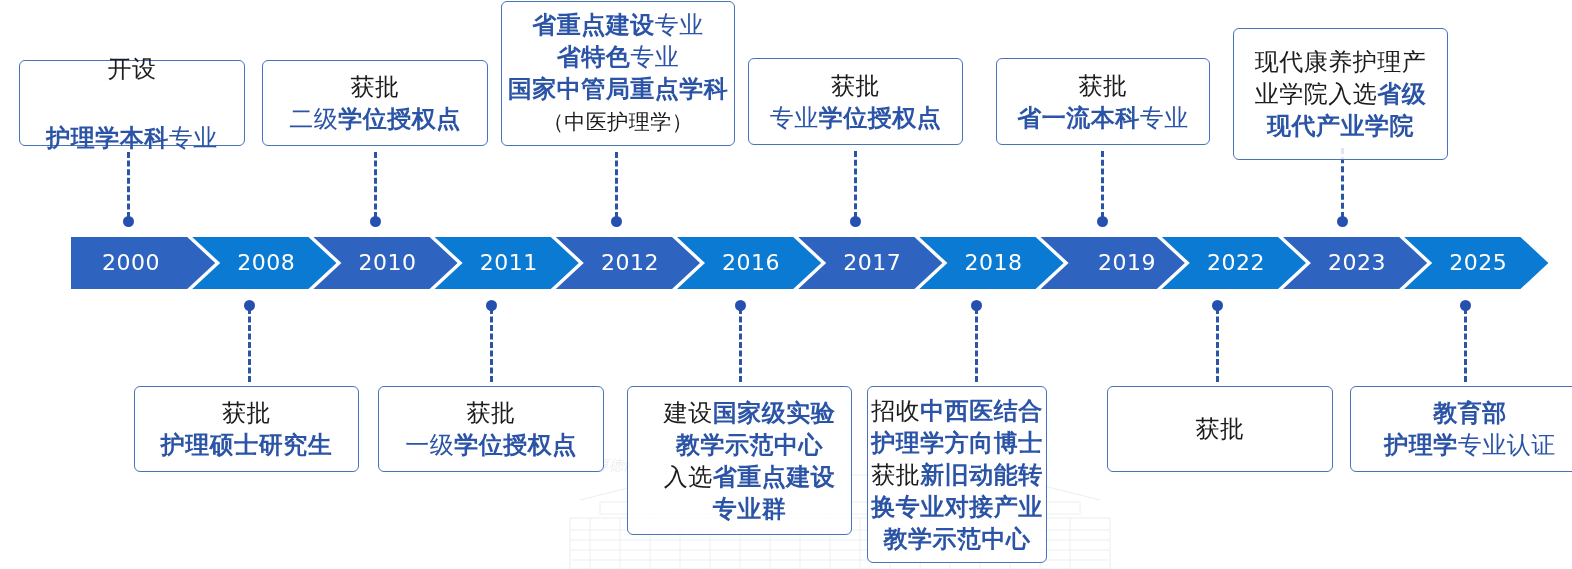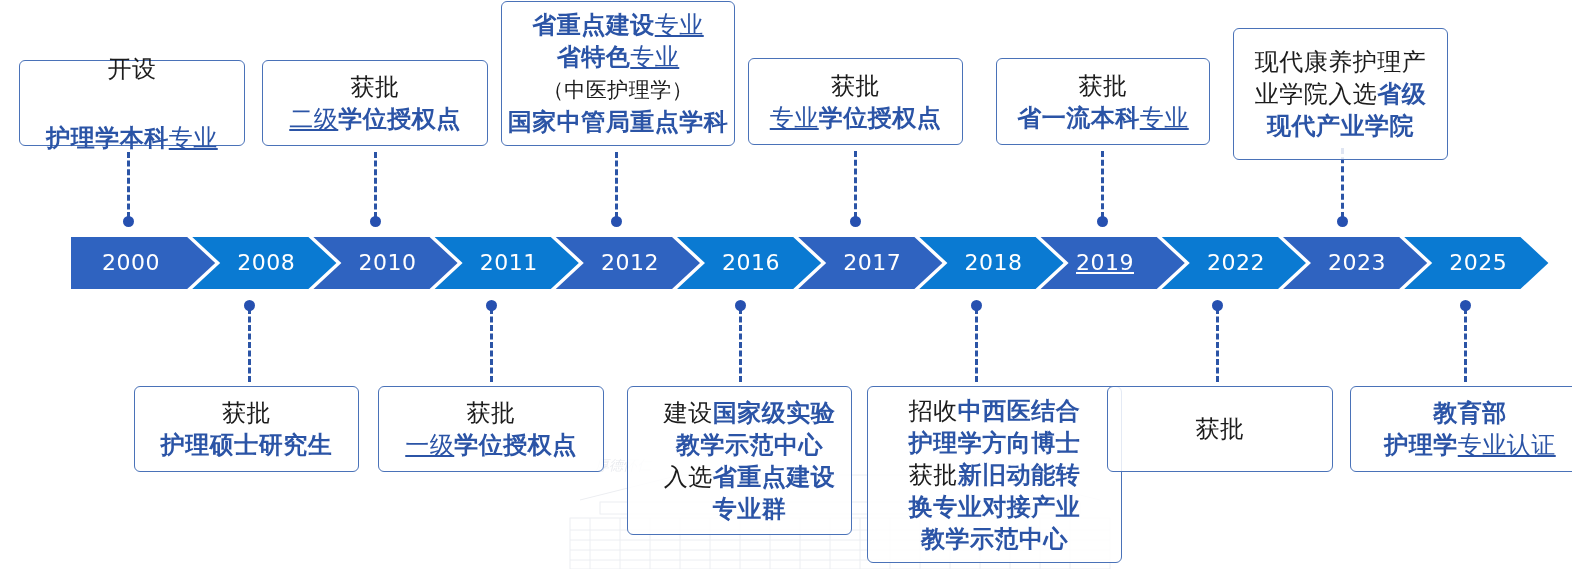--- a/index.html
+++ b/index.html
@@ -14,21 +14,21 @@
   }
   .box {
     position: absolute; box-sizing: border-box;
     border: 1.5px solid #4a72b8; border-radius: 6px; background: rgba(255,255,255,0.85);
     display: flex; flex-direction: column; align-items: center; justify-content: center;
     text-align: center; font-size: 24px; line-height: 32px; letter-spacing: 0.5px;
   }
   .line { display: block; white-space: nowrap; }
   .k { color: #1c1c1c; font-weight: normal; }
   .b { color: #2b54a6; font-weight: bold; }
-  .bn { color: #2b54a6; font-weight: normal; text-decoration: underline; }
+  .bn { color: #2b54a6; font-weight: normal; }
   .paren { color: #1c1c1c; font-size: 21px; }
   .connector { position: absolute; width: 0; border-left: 3px dashed #2b54a6; }
   .dot { position: absolute; width: 11px; height: 11px; border-radius: 50%; background: #2650b0; }
   .bar { position: absolute; left: 0; top: 237px; width: 1572px; height: 52px; }
   .year {
     position: absolute; top: 237px; height: 52px; line-height: 52px; width: 120px;
     text-align: center; color: #ffffff; font-size: 22px; letter-spacing: 0.5px;
   }
 </style>
 </head>
@@ -64,21 +64,21 @@
 </svg>
 <div id="years-layer">
     <div class="year" style="left: 71.1px;">2000</div>
     <div class="year" style="left: 206.3px;">2008</div>
     <div class="year" style="left: 327.5px;">2010</div>
     <div class="year" style="left: 448.7px;">2011</div>
     <div class="year" style="left: 569.9px;">2012</div>
     <div class="year" style="left: 691.1px;">2016</div>
     <div class="year" style="left: 812.3px;">2017</div>
     <div class="year" style="left: 933.5px;">2018</div>
-    <div class="year" style="left: 1045px; text-decoration: underline;">2019</div>
+    <div class="year" style="left: 1067px;">2019</div>
     <div class="year" style="left: 1175.9px;">2022</div>
     <div class="year" style="left: 1297.1px;">2023</div>
     <div class="year" style="left: 1418.3px;">2025</div>
   </div>
 
 <div id="events-layer">
     <div class="connector" style="left: 126.5px; top: 152px; height: 66px;"></div>
     <div class="dot" style="left: 122.5px; top: 215.5px;"></div>
     <div class="box" style="left: 19px; top: 60px; width: 226px; height: 86px; gap: 37px;">
       <span class="line"><span class="k">开设</span></span>
@@ -88,22 +88,22 @@
     <div class="dot" style="left: 369.5px; top: 215.5px;"></div>
     <div class="box" style="left: 262px; top: 60px; width: 226px; height: 86px;">
       <span class="line"><span class="k">获批</span></span>
       <span class="line"><span class="bn">二级</span><span class="b">学位授权点</span></span>
     </div>
     <div class="connector" style="left: 614.5px; top: 152px; height: 66px;"></div>
     <div class="dot" style="left: 610.5px; top: 215.5px;"></div>
     <div class="box" style="left: 501px; top: 1px; width: 234px; height: 145px;">
       <span class="line"><span class="b">省重点建设</span><span class="bn">专业</span></span>
       <span class="line"><span class="b">省特色</span><span class="bn">专业</span></span>
+      <span class="line"><span class="b">国家中管局重点学科</span></span>
       <span class="line"><span class="paren">（中医护理学）</span></span>
-      <span class="line"><span class="b">国家中管局重点学科</span></span>
     </div>
     <div class="connector" style="left: 853.5px; top: 151px; height: 67px;"></div>
     <div class="dot" style="left: 849.5px; top: 215.5px;"></div>
     <div class="box" style="left: 748px; top: 58px; width: 215px; height: 87px;">
       <span class="line"><span class="k">获批</span></span>
       <span class="line"><span class="bn">专业</span><span class="b">学位授权点</span></span>
     </div>
     <div class="connector" style="left: 1100.5px; top: 151px; height: 67px;"></div>
     <div class="dot" style="left: 1096.5px; top: 215.5px;"></div>
     <div class="box" style="left: 996px; top: 58px; width: 214px; height: 87px;">
@@ -132,21 +132,21 @@
     <div class="connector" style="left: 738.5px; top: 308px; height: 74px;"></div>
     <div class="dot" style="left: 734.5px; top: 299.5px;"></div>
     <div class="box" style="left: 627px; top: 386px; width: 225px; height: 149px; padding-left: 20px;">
       <span class="line"><span class="k">建设</span><span class="b">国家级实验</span></span>
       <span class="line"><span class="b">教学示范中心</span></span>
       <span class="line"><span class="k">入选</span><span class="b">省重点建设</span></span>
       <span class="line"><span class="b">专业群</span></span>
     </div>
     <div class="connector" style="left: 974.5px; top: 308px; height: 74px;"></div>
     <div class="dot" style="left: 970.5px; top: 299.5px;"></div>
-    <div class="box" style="left: 867px; top: 386px; width: 255px; height: 177px;">
+    <div class="box" style="left: 867px; top: 386px; width: 180px; height: 177px;">
       <span class="line"><span class="k">招收</span><span class="b">中西医结合</span></span>
       <span class="line"><span class="b">护理学方向博士</span></span>
       <span class="line"><span class="k">获批</span><span class="b">新旧动能转</span></span>
       <span class="line"><span class="b">换专业对接产业</span></span>
       <span class="line"><span class="b">教学示范中心</span></span>
     </div>
     <div class="connector" style="left: 1215.5px; top: 308px; height: 74px;"></div>
     <div class="dot" style="left: 1211.5px; top: 299.5px;"></div>
     <div class="box" style="left: 1107px; top: 386px; width: 226px; height: 86px;">
       <span class="line"><span class="k">获批</span></span>

